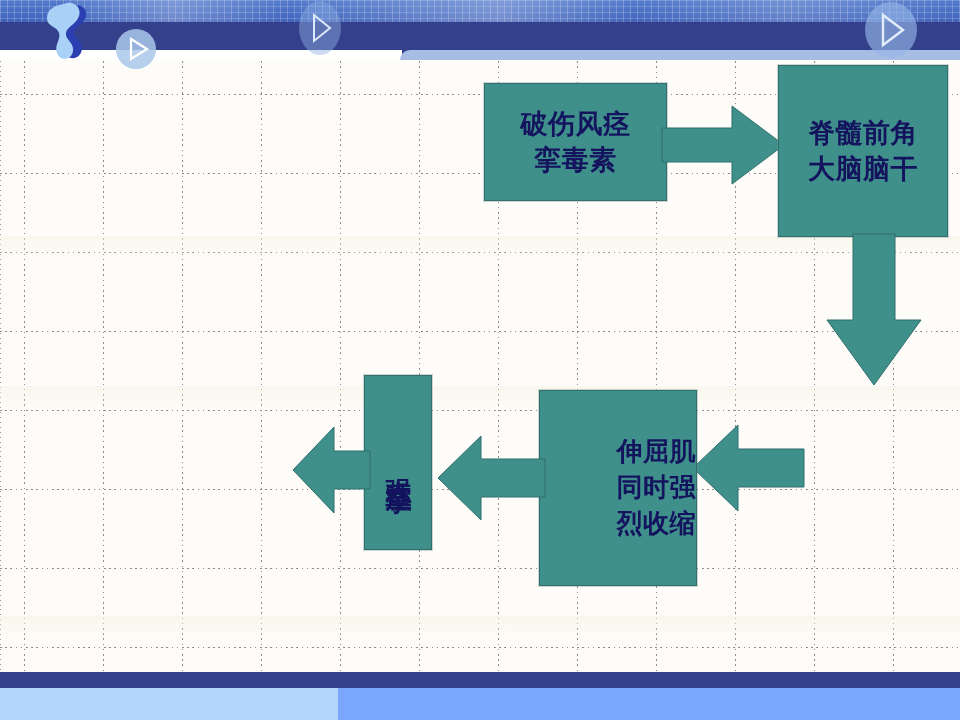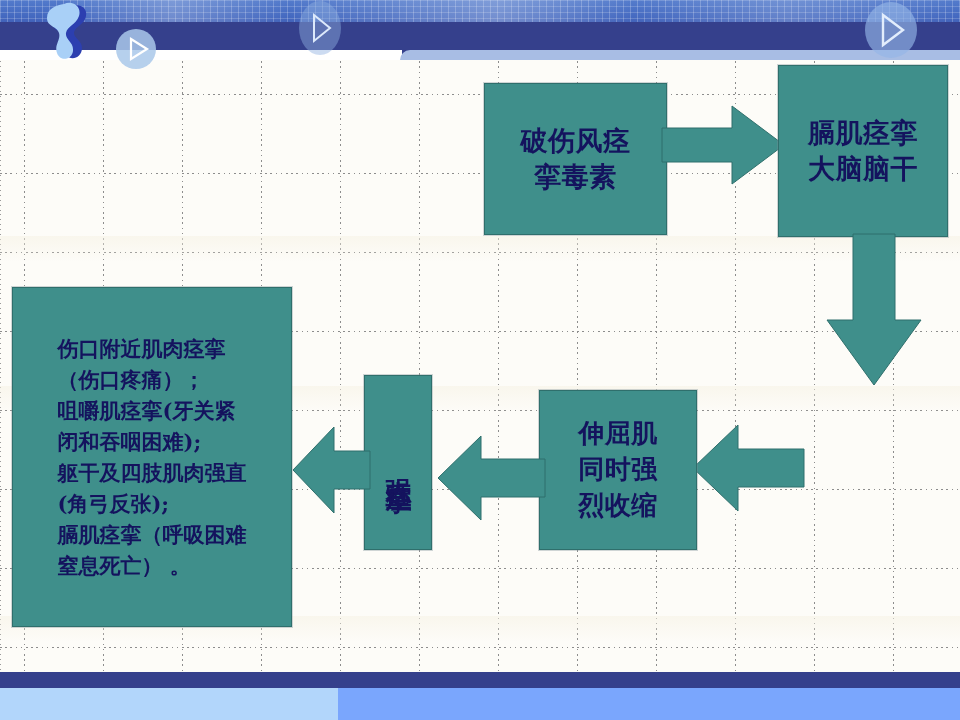--- a/index.html
+++ b/index.html
@@ -85,30 +85,30 @@
   .box .txt{
     font-family:"DejaVu Serif","Liberation Serif",serif;
     font-weight:700;
     color:#14135e;
     text-align:center;
     line-height:1.32;
     white-space:pre-line;
     letter-spacing:.5px;
   }
   
-  #box-toxin{left:484px;top:83px;width:183px;height:152px;justify-content:center;}
+  #box-toxin{left:484px;top:83px;width:183px;height:118px;justify-content:center;}
   #box-toxin .txt{font-size:27px;}
 
   #box-cns{left:778px;top:65px;width:170px;height:172px;}
   #box-cns .txt{font-size:27px;}
 
   #box-inhib{left:797px;top:380px;width:150px;height:175px;}
   #box-inhib .txt{font-size:26px;line-height:1.40;}
 
-  #box-contract{left:539px;top:390px;width:158px;height:160px;}
+  #box-contract{left:539px;top:390px;width:158px;height:196px;justify-content:flex-end;}
   #box-contract .txt{font-size:26px;line-height:1.38;}
 
   #box-tonic{left:364px;top:375px;width:68px;height:175px;}
   #box-tonic .txt{
     font-size:26px;line-height:1.30;
     writing-mode:vertical-rl;text-orientation:upright;
     letter-spacing:2px;
   }
 
   #box-symptoms{left:12px;top:287px;width:280px;height:340px;}
@@ -198,21 +198,21 @@
 挛毒素</div>
     </div>
 
     <div class="arrow" id="arrow-right-1">
       <svg width="122" height="82" viewBox="0 0 122 82" preserveAspectRatio="none">
         <polygon points="0,24 70,24 70,2 122,41 70,80 70,58 0,58"></polygon>
       </svg>
     </div>
 
     <div class="box" id="box-cns">
-      <div class="txt">膈肌痉挛
+      <div class="txt">脊髓前角
 大脑脑干</div>
     </div>
 
     <div class="arrow" id="arrow-down-1">
       <svg width="98" height="152" viewBox="0 0 98 152" preserveAspectRatio="none">
         <polygon points="28,0 70,0 70,86 96,86 49,151 2,86 28,86"></polygon>
       </svg>
     </div>
 
 
@@ -237,30 +237,20 @@
     <div class="box" id="box-tonic">
       <div class="txt">强直痉挛</div>
     </div>
 
     <div class="arrow" id="arrow-left-3">
       <svg width="78" height="90" viewBox="0 0 78 90" preserveAspectRatio="none">
         <polygon points="78,26 42,26 42,2 1,45 42,88 42,64 78,64"></polygon>
       </svg>
     </div>
 
-    <div class="box" id="box-symptoms">
-      <div class="txt">伤口附近肌肉痉挛
-（伤口疼痛）；
-咀嚼肌痉挛(牙关紧
-闭和吞咽困难);
-躯干及四肢肌肉强直
-(角弓反张);
-膈肌痉挛（呼吸困难
-窒息死亡） 。</div>
-    </div>
 
   </div>
 
   <div class="footer-dark"></div>
   <div class="footer-left"></div>
   <div class="footer-right"></div>
 
 </div>
 
 </body></html>

